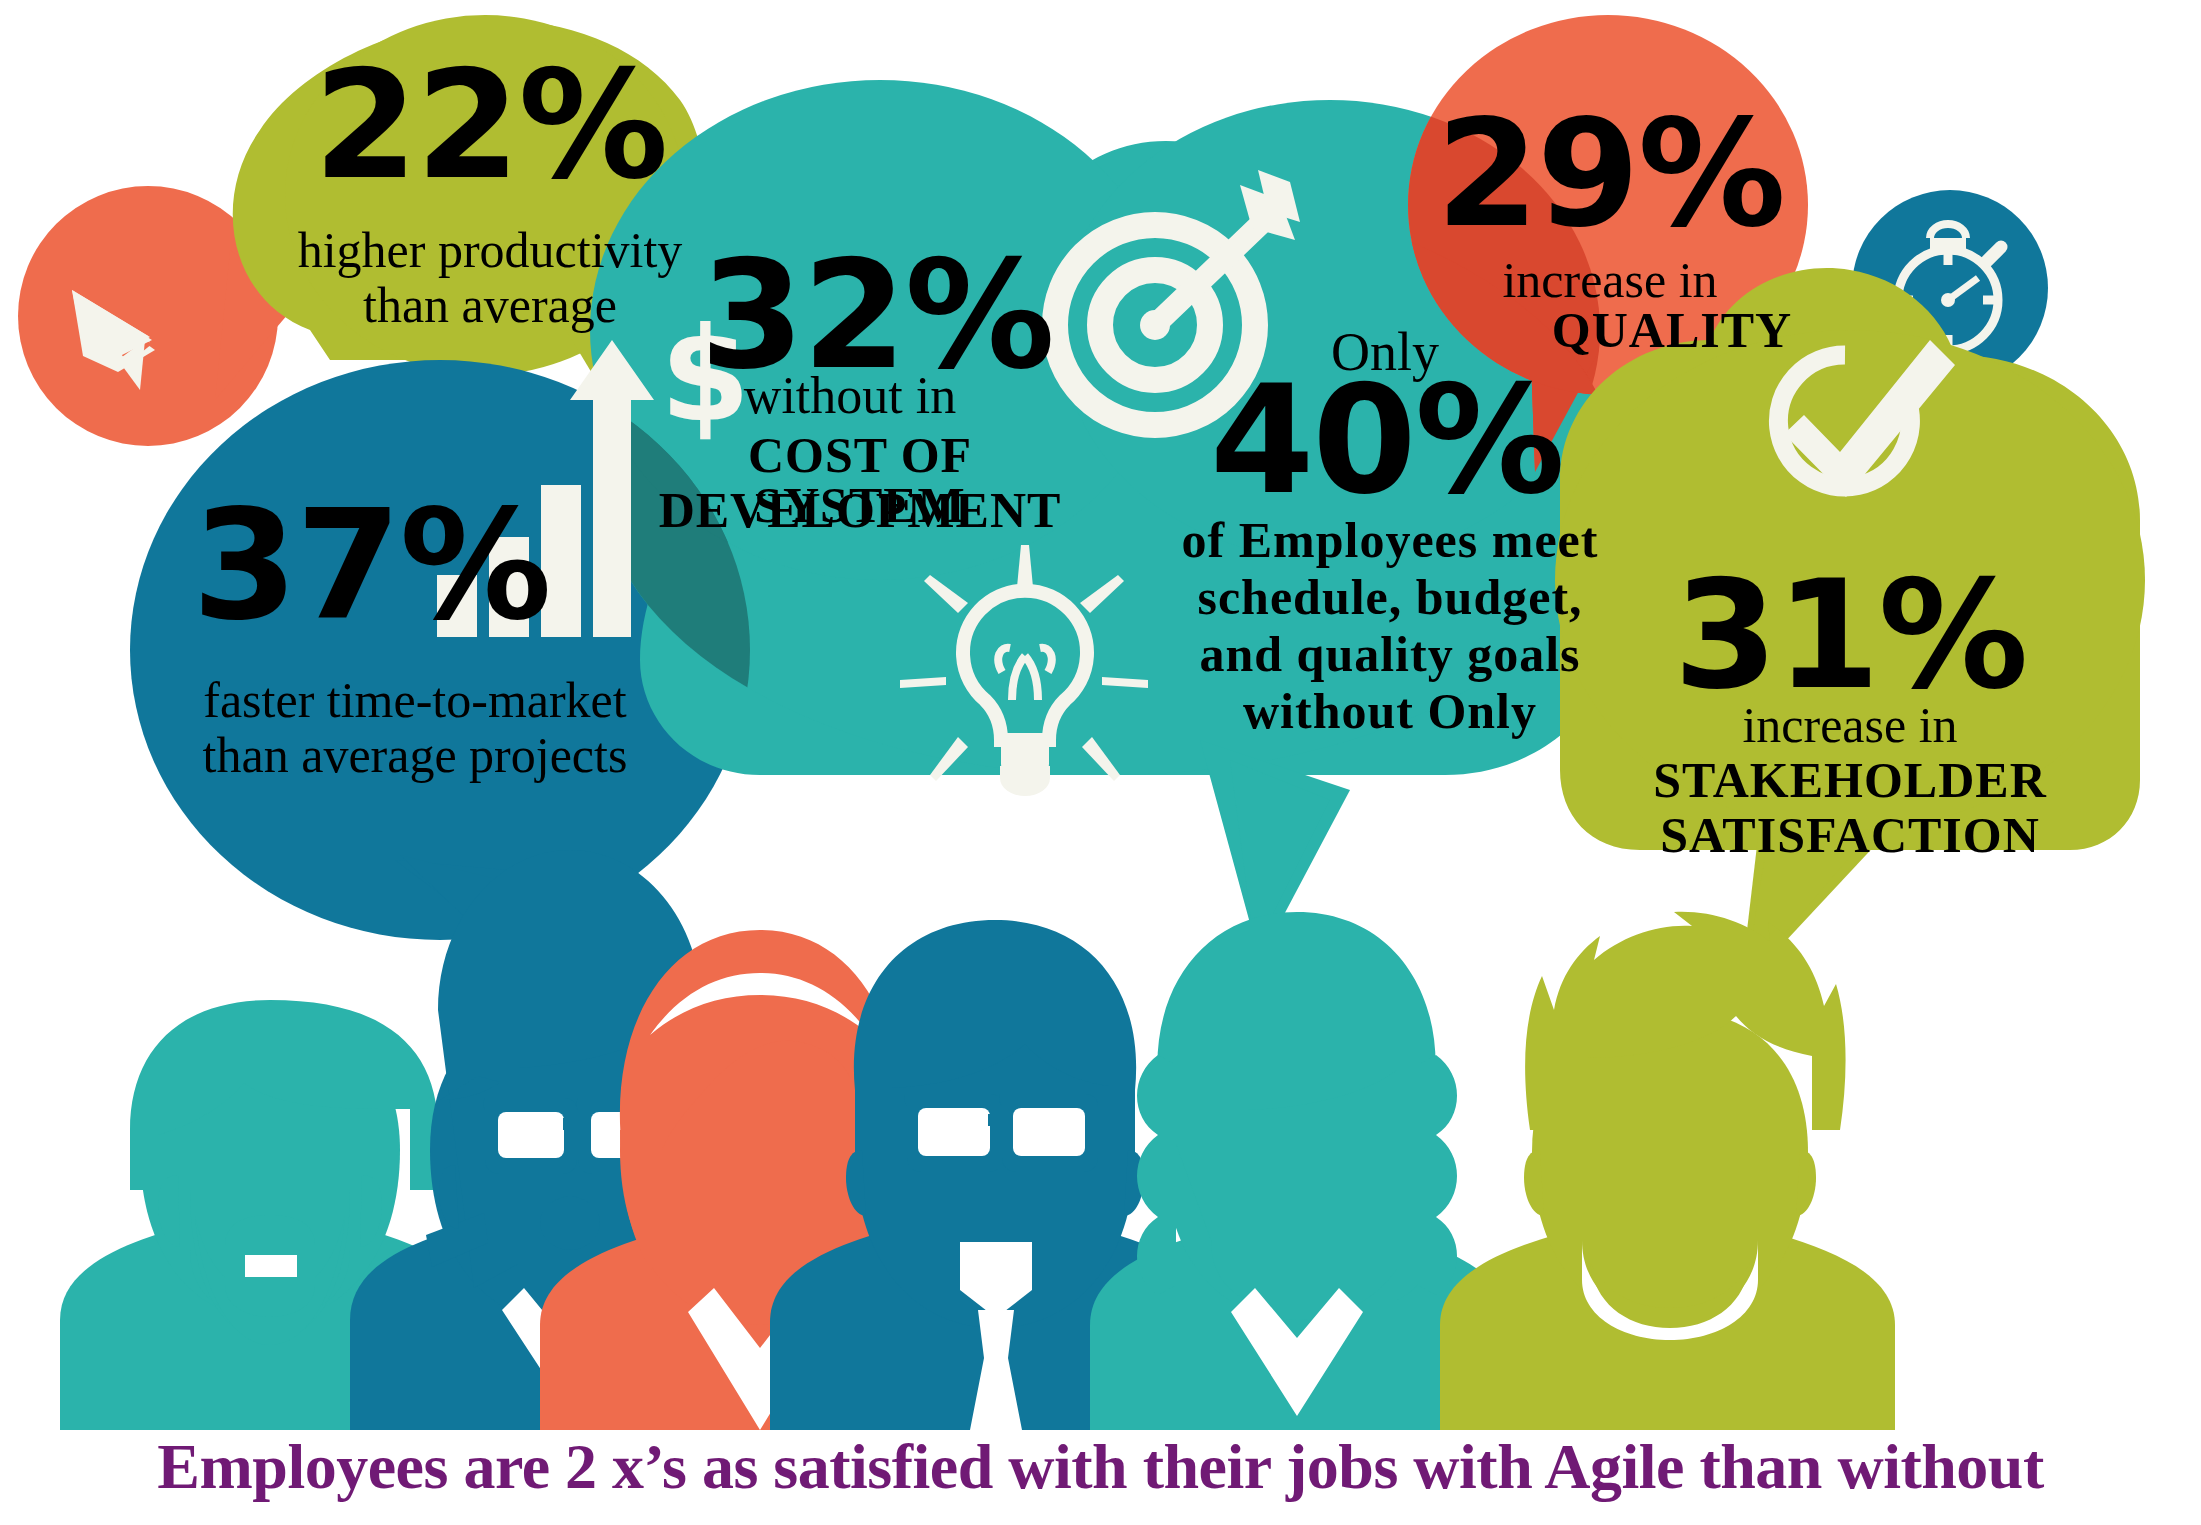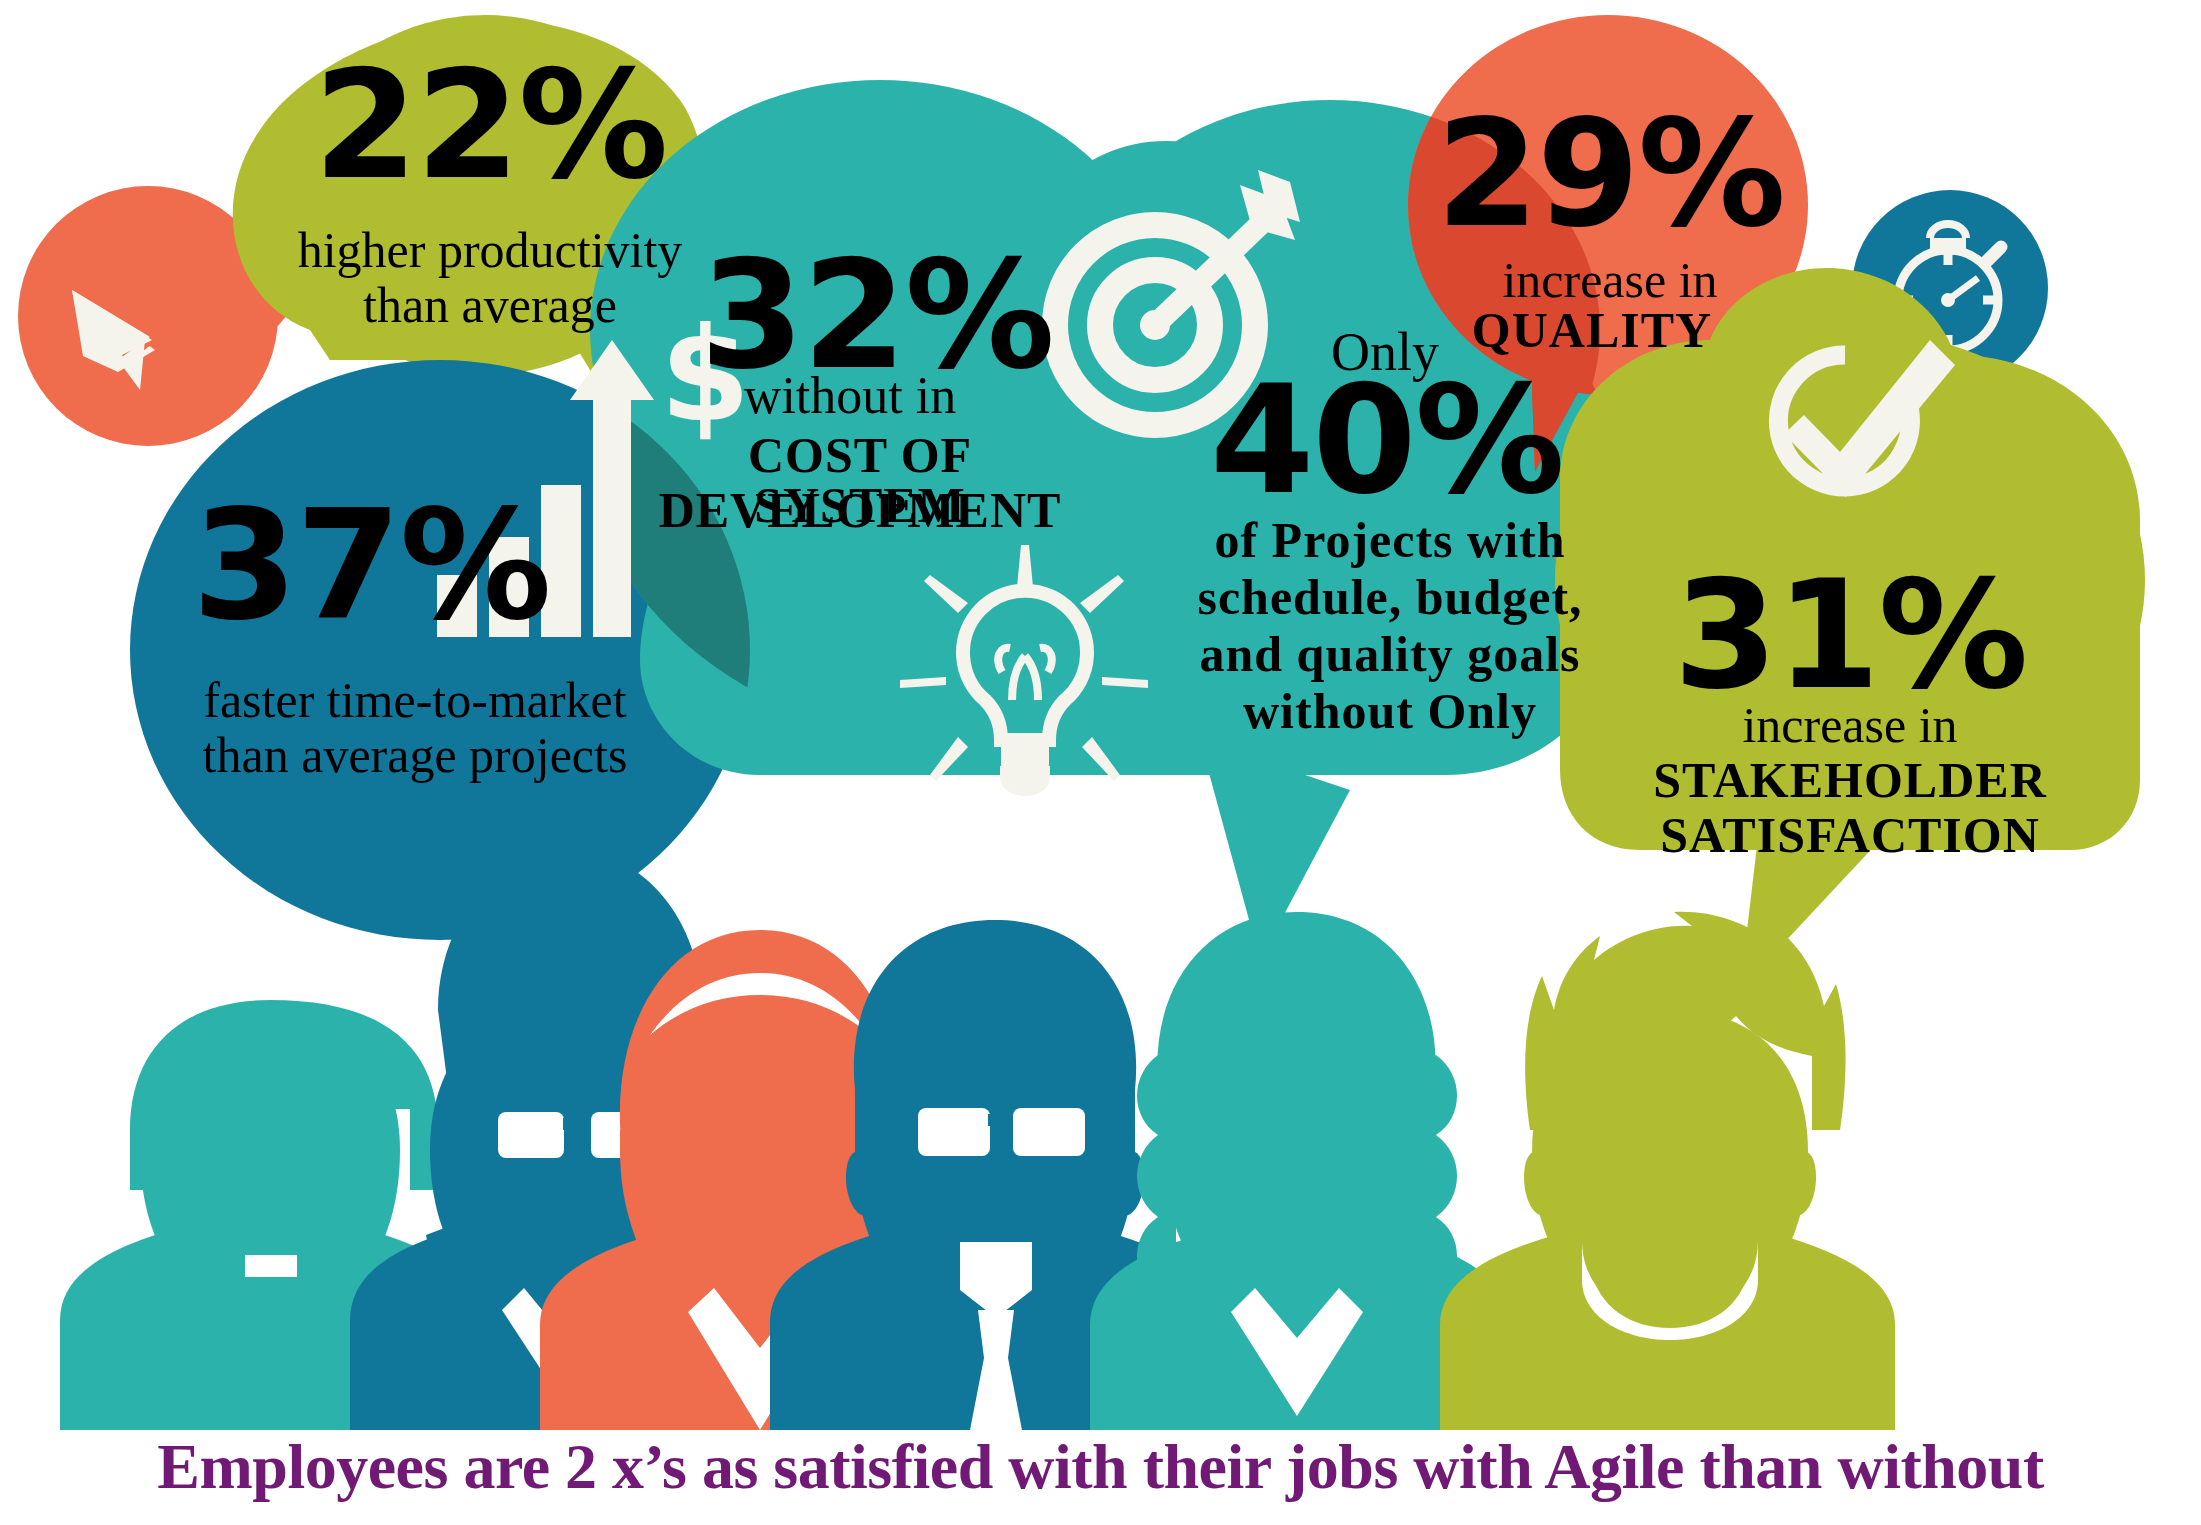--- a/index.html
+++ b/index.html
@@ -262,25 +262,25 @@
   <div class="txt sub" style="left:275px;top:225px;width:430px;font-size:50px;">higher productivity</div>
   <div class="txt sub" style="left:275px;top:280px;width:430px;font-size:50px;">than average</div>
 
   <div class="txt num" style="left:700px;top:240px;width:330px;font-size:150px;text-align:left;">32%</div>
   <div class="txt sub" style="left:680px;top:370px;width:340px;font-size:52px;">without in</div>
   <div class="txt subb" style="left:650px;top:430px;width:420px;font-size:50px;">COST OF SYSTEM</div>
   <div class="txt subb" style="left:650px;top:485px;width:420px;font-size:50px;">DEVELOPMENT</div>
 
   <div class="txt num" style="left:1430px;top:100px;width:360px;font-size:148px;">29%</div>
   <div class="txt sub" style="left:1450px;top:255px;width:320px;font-size:50px;">increase in</div>
-  <div class="txt subb" style="left:1432px;top:305px;width:320px;font-size:50px;">QUALITY</div>
+  <div class="txt subb" style="left:1512px;top:305px;width:320px;font-size:50px;">QUALITY</div>
 
   <div class="txt sub" style="left:1270px;top:325px;width:230px;font-size:54px;">Only</div>
   <div class="txt num" style="left:1210px;top:365px;width:330px;font-size:150px;">40%</div>
-  <div class="txt subb" style="left:1180px;top:515px;width:420px;font-size:50px;">of Projects with</div>
+  <div class="txt subb" style="left:1180px;top:515px;width:420px;font-size:50px;">of Employees meet</div>
   <div class="txt subb" style="left:1180px;top:572px;width:420px;font-size:50px;">schedule, budget,</div>
   <div class="txt subb" style="left:1180px;top:629px;width:420px;font-size:50px;">and quality goals</div>
   <div class="txt subb" style="left:1180px;top:686px;width:420px;font-size:50px;">without Only</div>
 
   <div class="txt num" style="left:192px;top:490px;width:330px;font-size:152px;text-align:left;">37%</div>
   <div class="txt sub" style="left:175px;top:675px;width:480px;font-size:50px;">faster time-to-market</div>
   <div class="txt sub" style="left:175px;top:730px;width:480px;font-size:50px;">than average projects</div>
 
   <div class="txt num" style="left:1670px;top:560px;width:360px;font-size:150px;">31%</div>
   <div class="txt sub" style="left:1650px;top:700px;width:400px;font-size:50px;">increase in</div>

